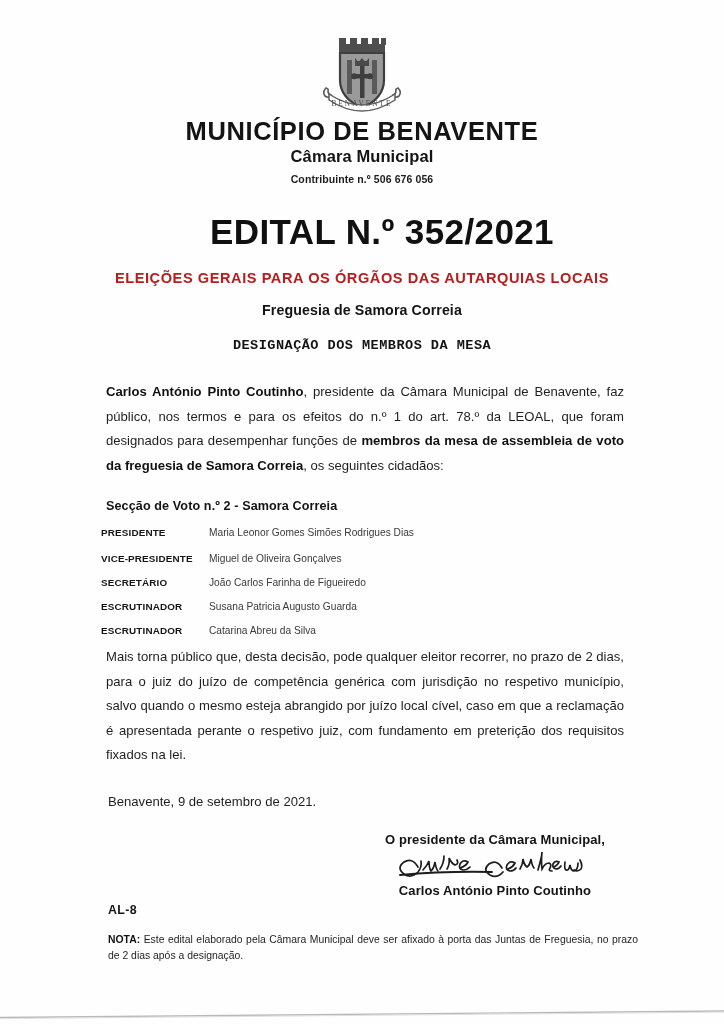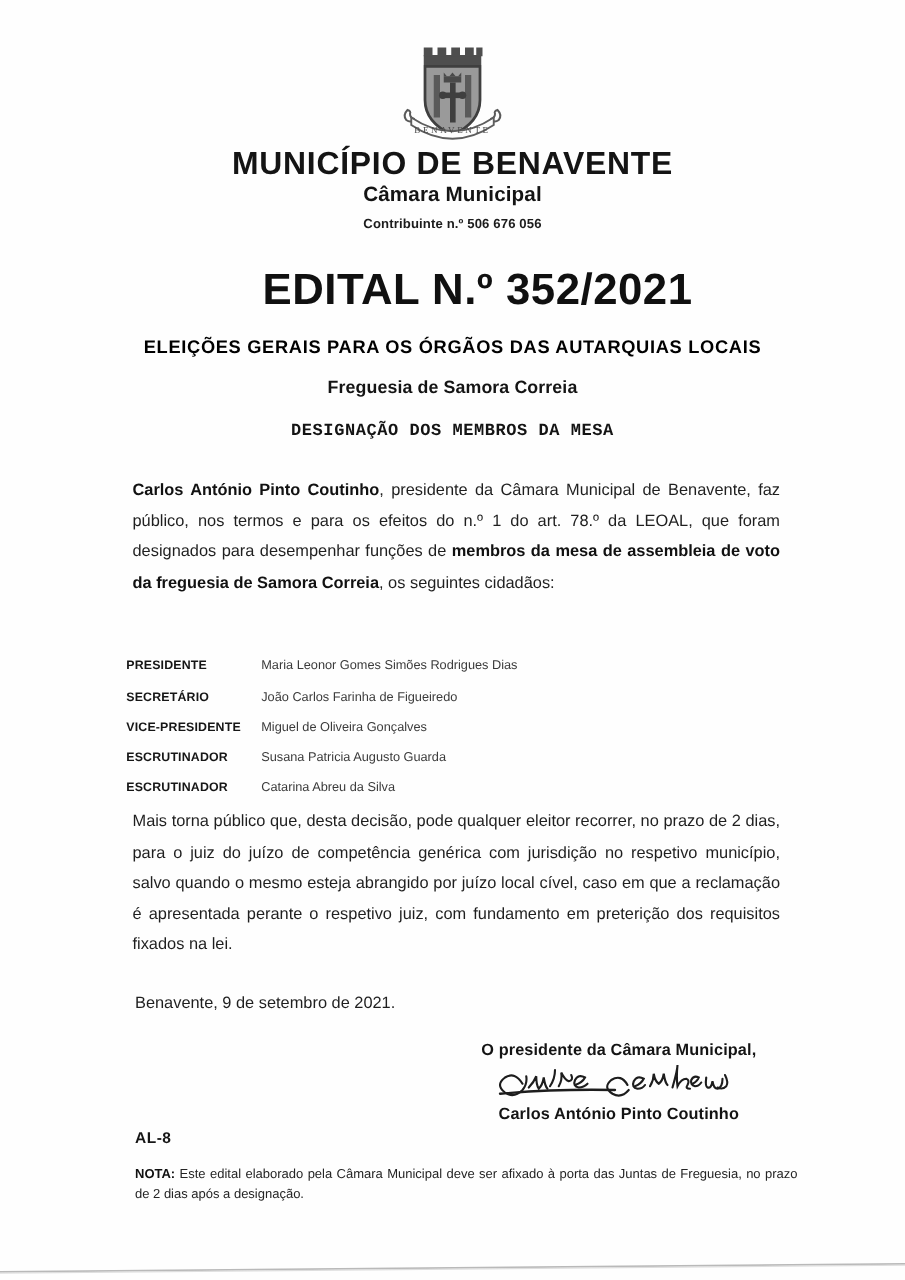--- a/index.html
+++ b/index.html
@@ -84,21 +84,21 @@
   }
   .elect-title {
     position: absolute;
     top: 270px;
     left: 0;
     right: 0;
     text-align: center;
     font-size: 14.6px;
     font-weight: bold;
     letter-spacing: 0.55px;
-    color: #000000;
+    color: #b91c1c;
   }
   .freguesia {
     position: absolute;
     top: 302px;
     left: 0;
     right: 0;
     text-align: center;
     font-size: 14.2px;
     font-weight: bold;
     color: #141414;
@@ -280,34 +280,35 @@
 
   <div class="edital-no">EDITAL N.º 352/2021</div>
   <div class="elect-title">ELEIÇÕES GERAIS PARA OS ÓRGÃOS DAS AUTARQUIAS LOCAIS</div>
   <div class="freguesia">Freguesia de Samora Correia</div>
   <div class="designacao">DESIGNAÇÃO DOS MEMBROS DA MESA</div>
 
   <div class="para" id="intro-para">
     <b>Carlos António Pinto Coutinho</b><span>, presidente da Câmara Municipal de Benavente, faz público, nos termos e para os efeitos do n.º 1 do art. 78.º da LEOAL, que foram designados para desempenhar funções de </span><b>membros da mesa de assembleia de voto da freguesia de Samora Correia</b><span>, os seguintes cidadãos:</span>
   </div>
 
+  <div class="section-head">Secção de Voto n.º 2 - Samora Correia</div>
 
   <table class="members">
     <tbody>
       <tr>
         <td class="m-role">PRESIDENTE</td>
         <td class="m-name">Maria Leonor Gomes Simões Rodrigues Dias</td>
       </tr>
       <tr>
+        <td class="m-role">VICE-PRESIDENTE</td>
+        <td class="m-name">Miguel de Oliveira Gonçalves</td>
+      </tr>
+      <tr>
         <td class="m-role">SECRETÁRIO</td>
         <td class="m-name">João Carlos Farinha de Figueiredo</td>
-      </tr>
-      <tr>
-        <td class="m-role">VICE-PRESIDENTE</td>
-        <td class="m-name">Miguel de Oliveira Gonçalves</td>
       </tr>
       <tr>
         <td class="m-role">ESCRUTINADOR</td>
         <td class="m-name">Susana Patricia Augusto Guarda</td>
       </tr>
       <tr>
         <td class="m-role">ESCRUTINADOR</td>
         <td class="m-name">Catarina Abreu da Silva</td>
       </tr>
     </tbody>

